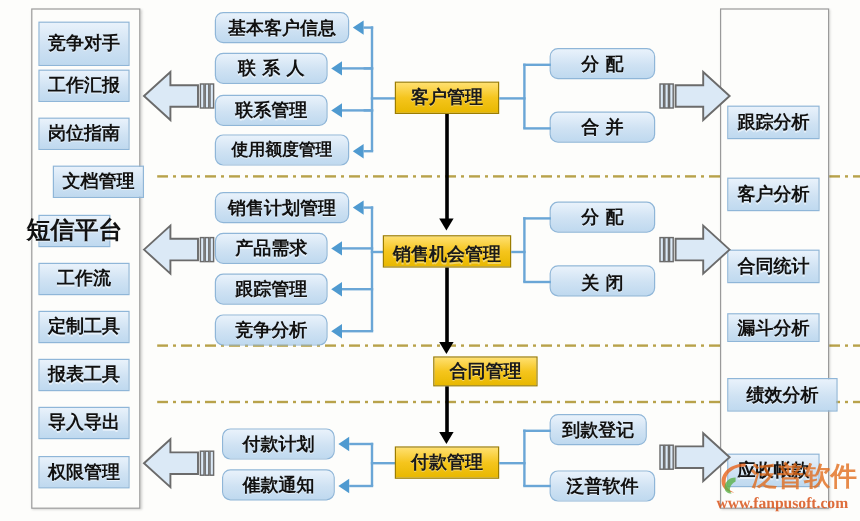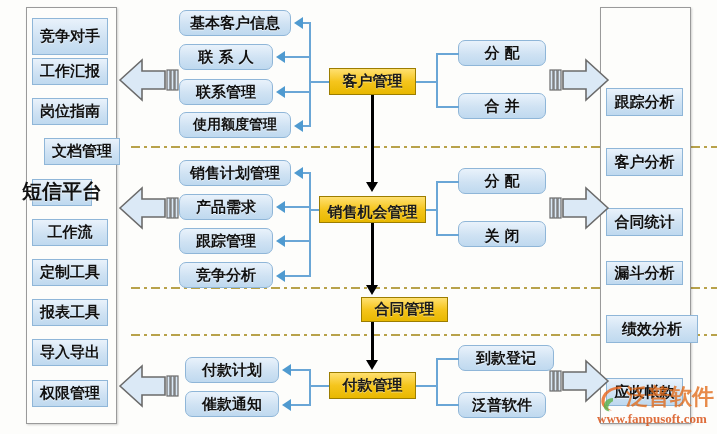--- a/index.html
+++ b/index.html
@@ -246,21 +246,21 @@
   <div class="ln h" style="left:291px;top:369px;width:20px;"></div>
   <div class="ln h" style="left:291px;top:404px;width:20px;"></div>
   <div class="arrowL" style="left:282px;top:364px;"></div>
   <div class="arrowL" style="left:282px;top:399px;"></div>
   <div class="ln h" style="left:309px;top:385px;width:22px;"></div>
 
   <div class="goldbox" style="left:329px;top:372px;width:87px;height:27px;font-size:15px;">
     <span>付款管理</span>
   </div>
 
-  <div class="bluebox round" style="left:458px;top:345px;width:96px;height:26px;font-size:15px;text-align:right;">
+  <div class="bluebox round" style="left:458px;top:345px;width:81px;height:26px;font-size:15px;text-align:right;">
     <span>到款登记</span>
   </div>
   <div class="bluebox round" style="left:458px;top:392px;width:88px;height:26px;font-size:15px;">
     <span>泛普软件</span>
   </div>
   <div class="ln h" style="left:416px;top:385px;width:22px;"></div>
   <div class="ln v" style="left:436px;top:358px;height:47px;"></div>
   <div class="ln h" style="left:436px;top:358px;width:23px;"></div>
   <div class="ln h" style="left:436px;top:404px;width:23px;"></div>
 

